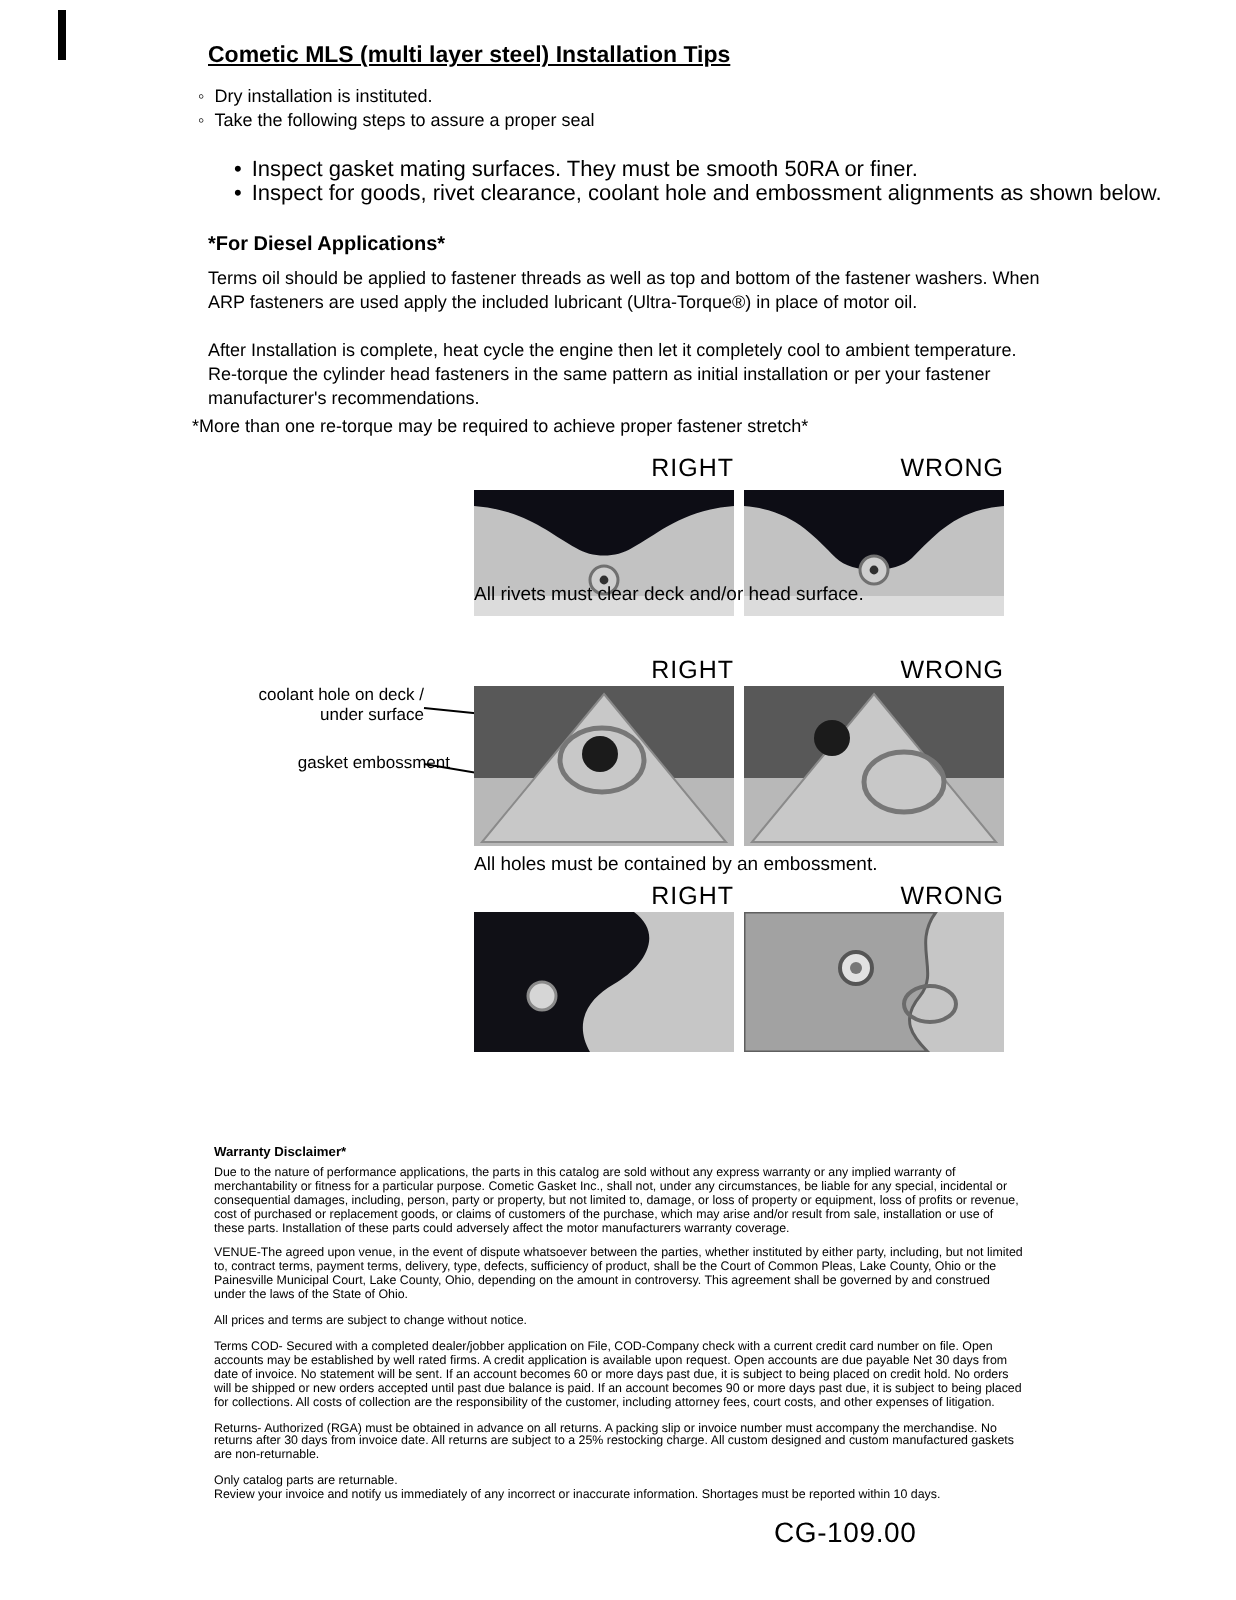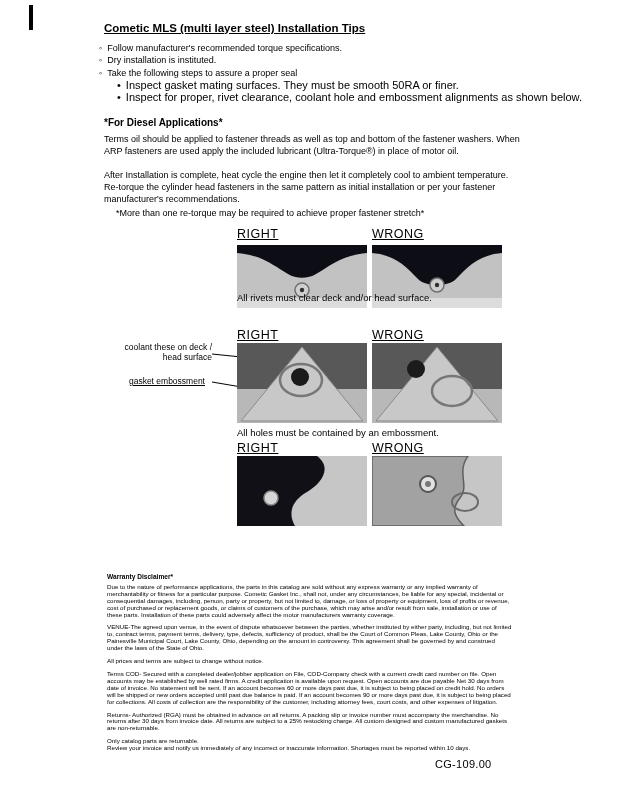--- a/index.html
+++ b/index.html
@@ -10,50 +10,49 @@
   .bullets{left:99px;top:42px;font-size:9px;}
   .bullet{white-space:nowrap;line-height:12.4px;}
   .bullet::before{content:"\25E6";margin-right:5px;}
   .subbullets{left:117px;top:79px;font-size:11px;}
   .subbullet{white-space:nowrap;line-height:12.4px;}
   .subbullet::before{content:"\2022";margin-right:5px;}
   .diesel-heading{left:104px;top:117px;font-size:10px;font-weight:bold;}
   .para{left:104px;width:416px;font-size:9px;line-height:11.8px;}
   .para1{top:134px;}
   .para2{top:170px;}
-  .note{left:116px;top:208px;font-size:9px;}
-  .rw{width:130px;text-align:left;font-size:12.5px;letter-spacing:.5px;text-decoration:underline;}
+  .note{left:96px;top:208px;font-size:9px;}
+  .rw{width:130px;text-align:right;font-size:12.5px;letter-spacing:.5px;}
   .cap{font-size:9.5px;}
   .figure{width:130px;display:block;}
   .leader{overflow:visible;pointer-events:none;}
   .side-label{font-size:8.5px;line-height:10px;text-align:right;}
   .legal{left:107px;top:574px;width:405px;font-size:6.2px;line-height:6.9px;}
   .legal-heading{font-weight:bold;font-size:6.6px;margin:0 0 3px 0;}
   .legal p{margin:0 0 6px 0;}
   .legal p.tight{margin:0;}
-  .footer{left:387px;top:758px;font-size:11px;letter-spacing:.3px;margin-left:48px;}
+  .footer{left:387px;top:758px;font-size:14px;letter-spacing:.3px;}
 </style>
 </head>
 <body>
 
 <div class="page">
 
   <div class="abs corner-mark"></div>
 
   <div class="abs title">Cometic MLS (multi layer steel) Installation Tips</div>
 
   <div class="abs bullets">
-    <div class="bullet">Follow manufacturer's recommended torque specifications.</div>
     <div class="bullet">Dry installation is instituted.</div>
     <div class="bullet">Take the following steps to assure a proper seal</div>
   </div>
 
   <div class="abs subbullets">
     <div class="subbullet">Inspect gasket mating surfaces.  They must be smooth 50RA or finer.</div>
-    <div class="subbullet">Inspect for proper, rivet clearance, coolant hole and embossment alignments as shown below.</div>
+    <div class="subbullet">Inspect for goods, rivet clearance, coolant hole and embossment alignments as shown below.</div>
   </div>
 
   <div class="abs diesel-heading">*For Diesel Applications*</div>
   <div class="abs para para1">Terms oil should be applied to fastener threads as well as top and bottom of the fastener washers. When ARP fasteners are used apply the included lubricant (Ultra-Torque®) in place of motor oil.</div>
   <div class="abs para para2">After Installation is complete, heat cycle the engine then let it completely cool to ambient temperature. Re-torque the cylinder head fasteners in the same pattern as initial installation or per your fastener manufacturer's recommendations.</div>
   <div class="abs note">*More than one re-torque may be required to achieve proper fastener stretch*</div>
 
   <div class="abs rw" style="left:237px;top:227px;">RIGHT</div>
   <div class="abs rw" style="left:372px;top:227px;">WRONG</div>
 
@@ -69,22 +68,22 @@
     <rect y="53" width="130" height="10" fill="#dcdcdc"></rect>
     <path d="M0,0 H130 V8 C106,10 96,22 84,34 C76,42 54,42 46,34 C34,22 24,10 0,8 Z" fill="#0d0d15"></path>
     <circle cx="65" cy="40" r="7" fill="#cfcfcf" stroke="#707070" stroke-width="1.5"></circle>
     <circle cx="65" cy="40" r="2.2" fill="#303030"></circle>
   </svg>
   <div class="abs cap" style="left:237px;top:292px;">All rivets must clear deck and/or head surface.</div>
 
   <div class="abs rw" style="left:237px;top:328px;">RIGHT</div>
   <div class="abs rw" style="left:372px;top:328px;">WRONG</div>
 
-  <div class="abs side-label" style="left:120px;top:342px;width:92px;">coolant these on deck / head surface</div>
-  <div class="abs side-label" style="left:110px;top:376px;width:95px;text-decoration:underline;">gasket embossment</div>
+  <div class="abs side-label" style="left:120px;top:342px;width:92px;">coolant hole on deck / under surface</div>
+  <div class="abs side-label" style="left:130px;top:376px;width:95px;">gasket embossment</div>
 
   <svg class="abs leader" style="left:210px;top:346px;" width="90" height="50">
     <line x1="2" y1="8" x2="80" y2="16" stroke="#000" stroke-width="1"></line>
     <line x1="2" y1="36" x2="55" y2="45" stroke="#000" stroke-width="1"></line>
   </svg>
 
   <svg class="abs figure" style="left:237px;top:343px;" width="130" height="80" viewBox="0 0 130 80">
     <rect width="130" height="46" fill="#585858"></rect>
     <rect y="46" width="130" height="34" fill="#b8b8b8"></rect>
     <path d="M65,4 L126,78 H4 Z" fill="#c8c8c8" stroke="#8a8a8a" stroke-width="1"></path>

